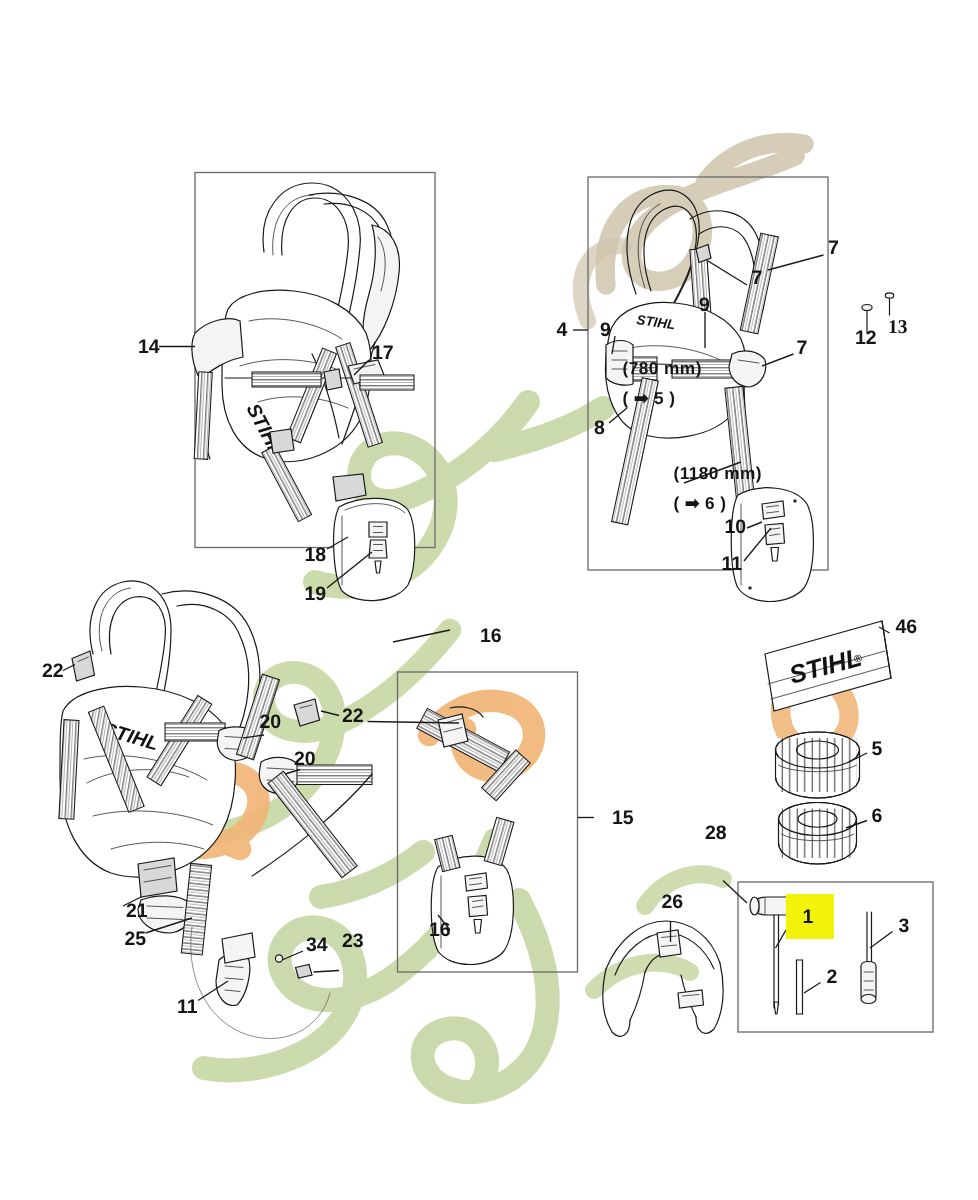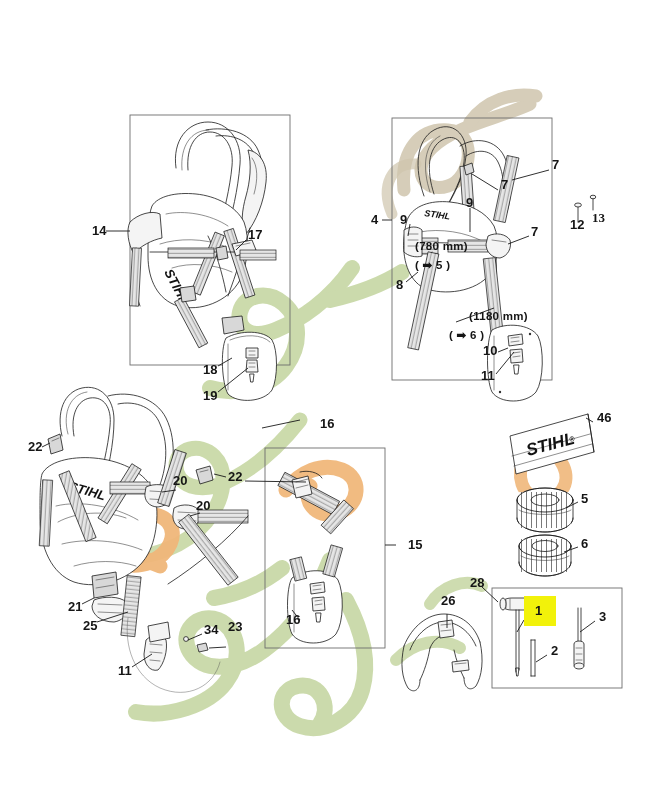--- a/index.html
+++ b/index.html
@@ -479,34 +479,34 @@
   <div class="callout" style="left:531px; top:225px;">7</div>
   <div class="callout" style="left:396px; top:278px;">8</div>
   <div class="callout" style="left:483px; top:344px;">10</div>
   <div class="callout" style="left:481px; top:369px;">11</div>
   <div class="callout" style="left:570px; top:218px;text-align:right;">12</div>
   <div class="callout" style="left:592px; top:211px;font-family:Liberation Serif, serif;">13</div>
   <div class="callout" style="left:320px; top:417px;">16</div>
   <div class="callout" style="left:597px; top:411px;">46</div>
   <div class="callout" style="left:581px; top:492px;">5</div>
   <div class="callout" style="left:581px; top:537px;">6</div>
-  <div class="callout" style="left:470px; top:576px;">28</div>
+  <div class="callout" style="left:470px; top:548px;">28</div>
   <div class="callout" style="left:441px; top:594px;">26</div>
   <div class="callout" style="left:599px; top:610px;">3</div>
   <div class="callout" style="left:551px; top:644px;">2</div>
   <div class="callout" style="left:28px; top:440px;">22</div>
   <div class="callout" style="left:228px; top:470px;">22</div>
   <div class="callout" style="left:173px; top:474px;">20</div>
   <div class="callout" style="left:196px; top:499px;">20</div>
-  <div class="callout" style="left:68px; top:600px;">21</div>
+  <div class="callout" style="left:84px; top:600px;">21</div>
   <div class="callout" style="left:83px; top:619px;">25</div>
   <div class="callout" style="left:204px; top:623px;">34</div>
   <div class="callout" style="left:228px; top:620px;">23</div>
   <div class="callout" style="left:118px; top:664px;">11</div>
   <div class="callout" style="left:408px; top:538px;">15</div>
   <div class="callout" style="left:286px; top:613px;">16</div>
 
   <div class="dim-label" style="left:398px; top:240px;">(780 mm)</div>
   <div class="dim-label" style="left:398px; top:258px;">( ➡  5  )</div>
-  <div class="dim-label" style="left:432px; top:310px;margin-left:20px;">(1180 mm)</div>
+  <div class="dim-label" style="left:432px; top:310px;">(1180 mm)</div>
   <div class="dim-label" style="left:432px; top:328px;">( ➡  6  )</div>
 
 </div>
 
 </body></html>

